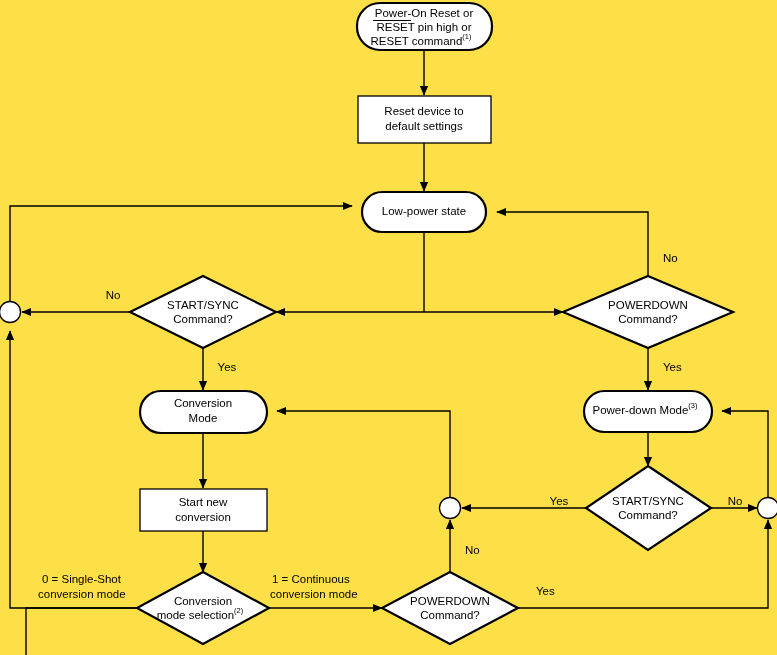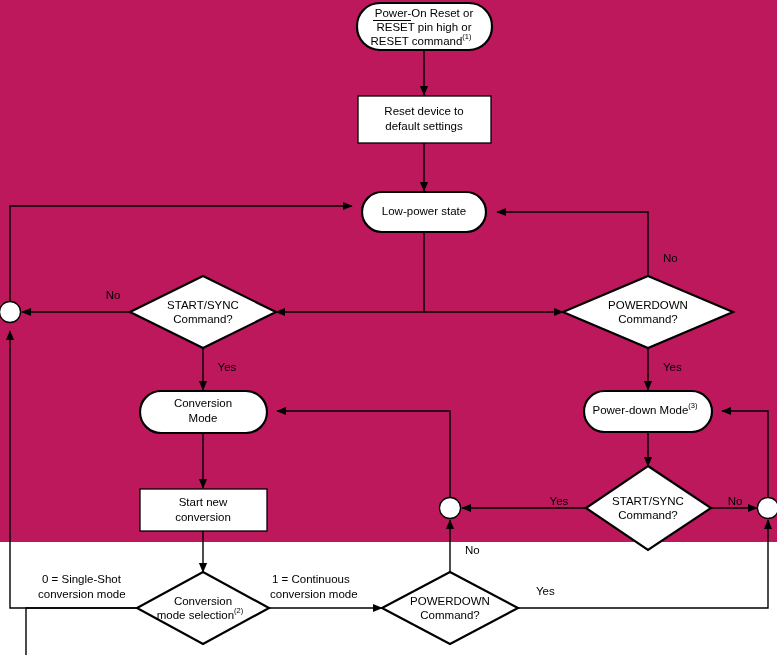--- a/index.html
+++ b/index.html
@@ -9,22 +9,22 @@
   }
   body {
     width: 777px;
     height: 655px;
     font-family: "Liberation Sans", sans-serif;
     overflow: hidden;
   }
   #flowchart-root {
     position: relative;
     width: 777px;
-    height: 542px;
-    background: #be185d;
+    height: 655px;
+    background: #fde047;
   }
   svg#diagram {
     display: block;
     width: 777px;
     height: 655px;
   }
   .shape-fill { fill: #ffffff; }
   .shape-stroke-thick { stroke: #000000; stroke-width: 2.2; }
   .shape-stroke-thin { stroke: #000000; stroke-width: 1.3; }
   .conn { stroke: #000000; stroke-width: 1.4; fill: none; }

